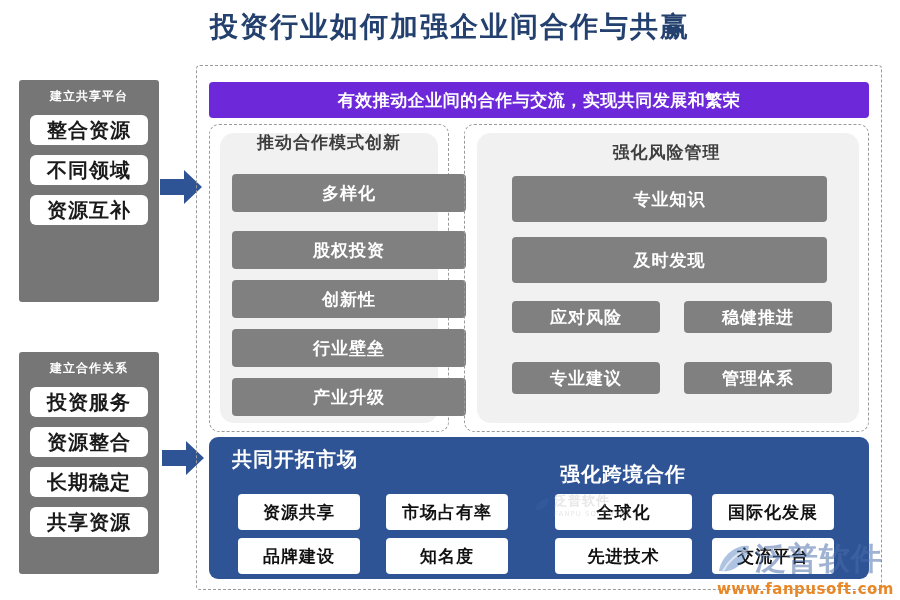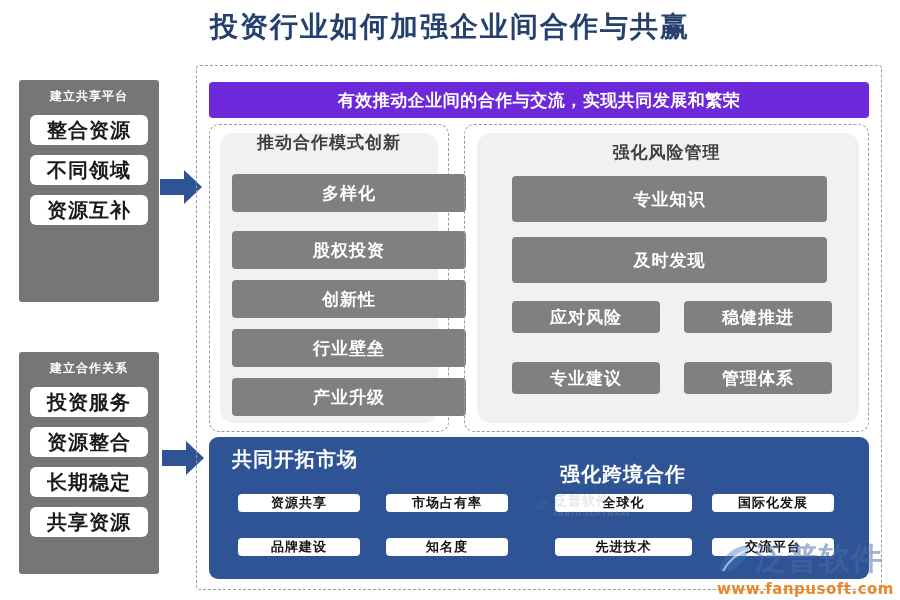--- a/index.html
+++ b/index.html
@@ -197,24 +197,24 @@
   .bp-title.t2 { left: 560px; top: 461px; width: 230px; }
 
   .wchip {
     position: absolute;
     background: #ffffff;
     border-radius: 4px;
     display: flex;
     align-items: center;
     justify-content: center;
     color: #111111;
-    font-size: 13px;
-    font-weight: bold;
-    letter-spacing: 1px;
-    height: 18px;
+    font-size: 17px;
+    font-weight: bold;
+    letter-spacing: 1px;
+    height: 36px;
     font-family: "DejaVu Serif", "Liberation Serif", serif;
   }
   .wc-c1 { left: 238px; width: 122px; }
   .wc-c2 { left: 386px; width: 122px; }
   .wc-c3 { left: 555px; width: 137px; }
   .wc-c4 { left: 712px; width: 122px; }
   .wc-r1 { top: 494px; }
   .wc-r2 { top: 538px; }
 
   

